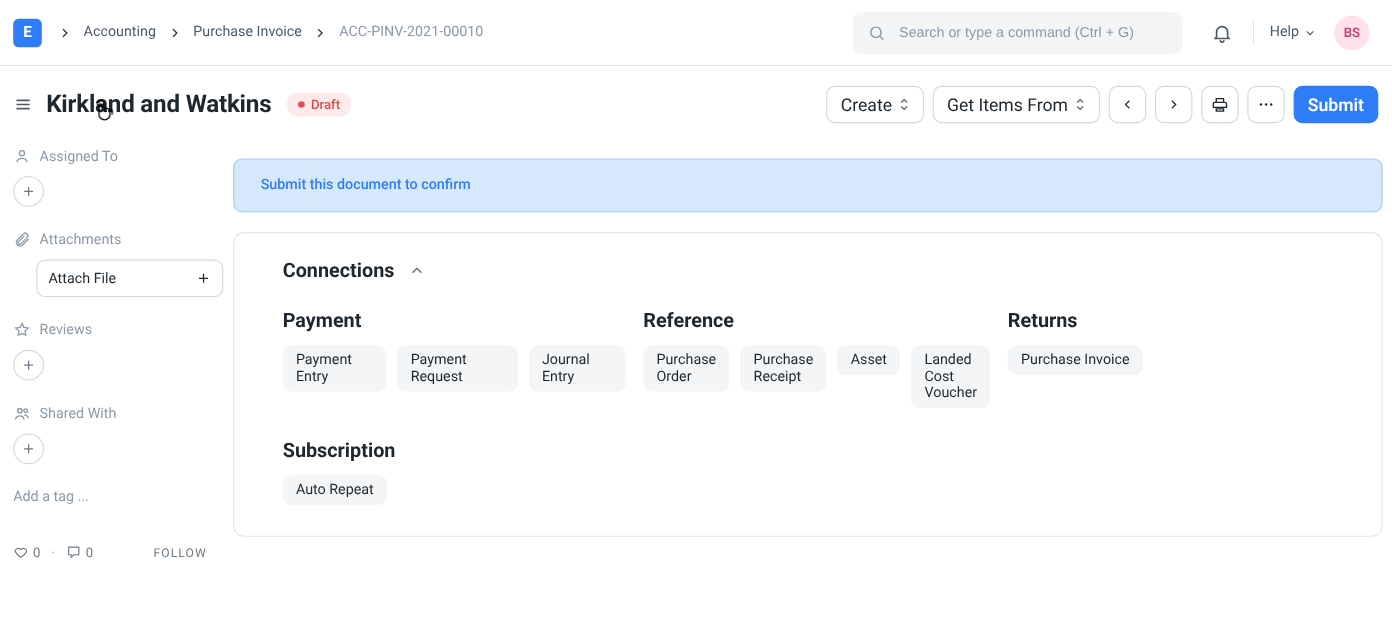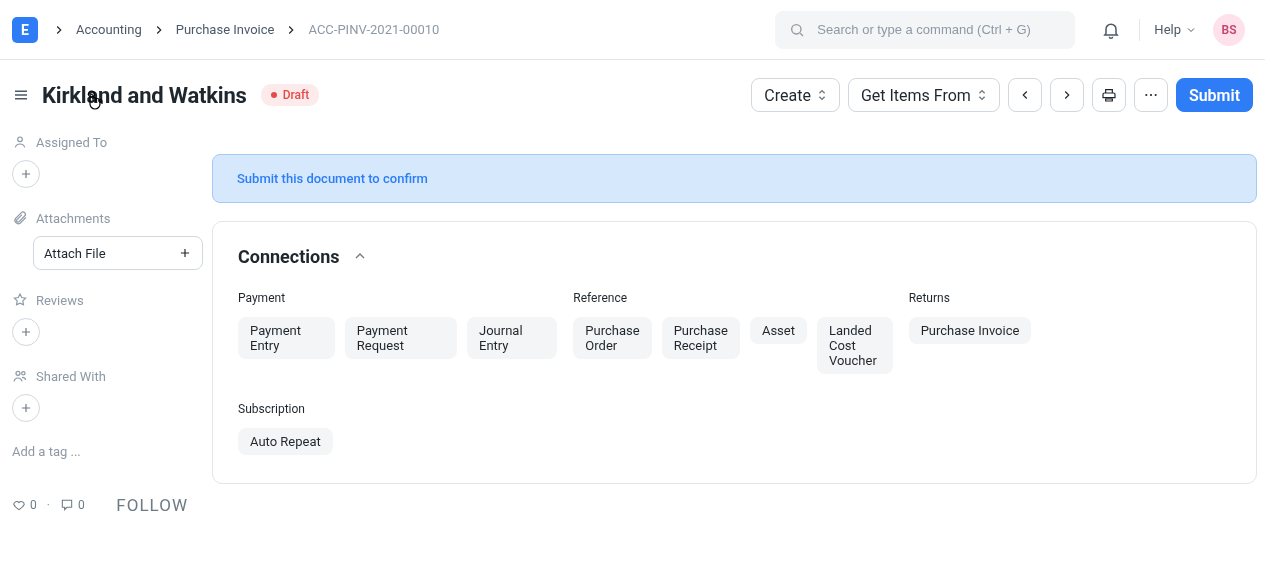--- a/index.html
+++ b/index.html
@@ -109,36 +109,36 @@
     display:flex; align-items:center; justify-content:space-between;
     padding:12px 10px; color: var(--gray-900); cursor:pointer; width:170px;margin-left:21px;
   }
   .tag-input { color: var(--gray-500); }
 
   .sidebar-footer {
     display:flex; align-items:center; gap:10px;
     color: var(--gray-600); font-size:12px; margin-top: 36px;
   }
   .sidebar-footer .dot { color: var(--gray-500); }
-  .follow { margin-left:auto; font-size:17px; letter-spacing:1px; color: var(--gray-600); cursor:pointer; margin-right:10px;}
+  .follow { margin-left:auto; font-size:11px; letter-spacing:1px; color: var(--gray-600); cursor:pointer; margin-right:10px;}
 
   .content { flex:1; padding-right:8px; }
   .info-banner {
     background: var(--blue-100); border:1px solid var(--blue-300);
     border-radius:8px; padding: 16px 24px; color: var(--blue-500);
     font-size:13px; font-weight:500; margin-bottom:18px;
   }
   .card {
-    border:1px solid var(--gray-200); border-radius:10px; padding: 24px 28px 28px 25px; margin-top: 16px;
+    border:1px solid var(--gray-200); border-radius:10px; padding: 24px 28px 28px 44px; margin-top: 16px;
   }
   .card-head { display:flex; align-items:center; gap:12px; margin-bottom:24px; }
   .card-title { font-size:18px; font-weight:700; }
   .collapse-icon { width:16px; height:16px; color: var(--gray-600); cursor:pointer; }
   .conn-grid { display:grid; grid-template-columns: 1fr 1fr 1fr; column-gap: 16px; row-gap: 28px; }
-  .conn-col-title { font-size:12px; font-weight:400; margin-bottom:12px; }
+  .conn-col-title { font-size:18px; font-weight:700; margin-bottom:12px; }
   .chip-row { display:flex; flex-direction:row; align-items:flex-start; gap:10px; }
   .chip {
     background: var(--gray-100); color: var(--gray-900);
     padding: 6px 12px; border-radius:8px; font-size:13px; cursor:pointer;
   }
 
   
   .fake-cursor {
     position: fixed; left: 82px; top: 90px; pointer-events: none;
   }

